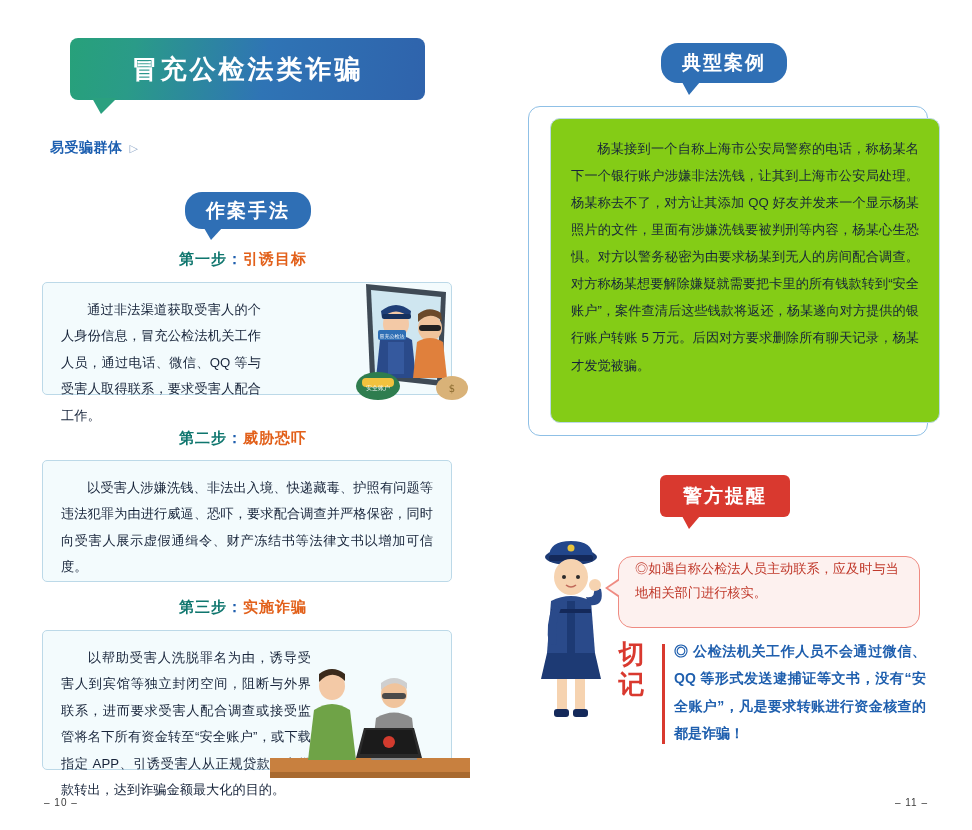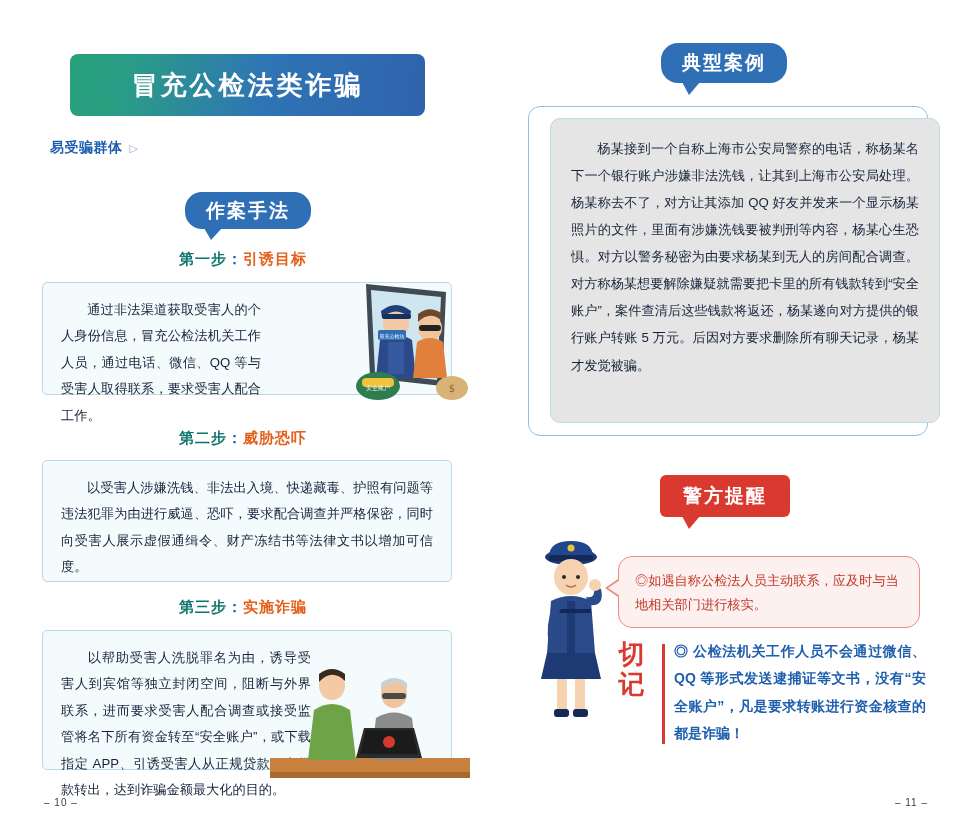--- a/index.html
+++ b/index.html
@@ -35,21 +35,20 @@
     position: absolute;
     left: 70px;
     top: 38px;
     width: 355px;
     height: 62px;
     border-radius: 8px;
     background: linear-gradient(100deg, #27a17a 0%, #2a9b88 18%, #2f74b5 55%, #2f63ac 100%);
     display: flex;
     align-items: center;
     justify-content: center;
-    margin-top: 16px;
   }
   .title-banner-text {
     color: #ffffff;
     font-family: "Liberation Serif", serif;
     font-weight: bold;
     font-size: 26px;
     letter-spacing: 3px;
   }
   .title-tail {
     position: absolute;
@@ -200,21 +199,21 @@
     border-radius: 12px;
     background: #ffffff;
     box-sizing: border-box;
   }
   .case-inner {
     position: absolute;
     left: 64px; top: 118px;
     width: 390px; height: 305px;
     border: 1.5px solid #bcd9e8;
     border-radius: 10px;
-    background: #e5e5e5;
+    background: #84cc16;
     box-sizing: border-box;
   }
   .case-text {
     padding: 16px 20px;
     font-size: 13.2px;
     line-height: 2.05;
     color: #17243a;
     text-align: justify;
   }
 
@@ -232,21 +231,21 @@
   .speech-bubble {
     position: absolute;
     left: 132px; top: 556px;
     width: 302px; height: 72px;
     border: 1.5px solid #ef8b82;
     border-radius: 14px;
     background: #fdf1ef;
     box-sizing: border-box;
   }
   .speech-bubble .bt {
-    padding: 12px 16px;
+    padding: 0 16px;
     font-size: 13.2px;
     line-height: 1.85;
     color: #c0392b;
   }
   .bubble-point {
     position: absolute;
     left: 122px; top: 580px;
     width: 0; height: 0;
     border-top: 8px solid transparent;
     border-bottom: 8px solid transparent;

